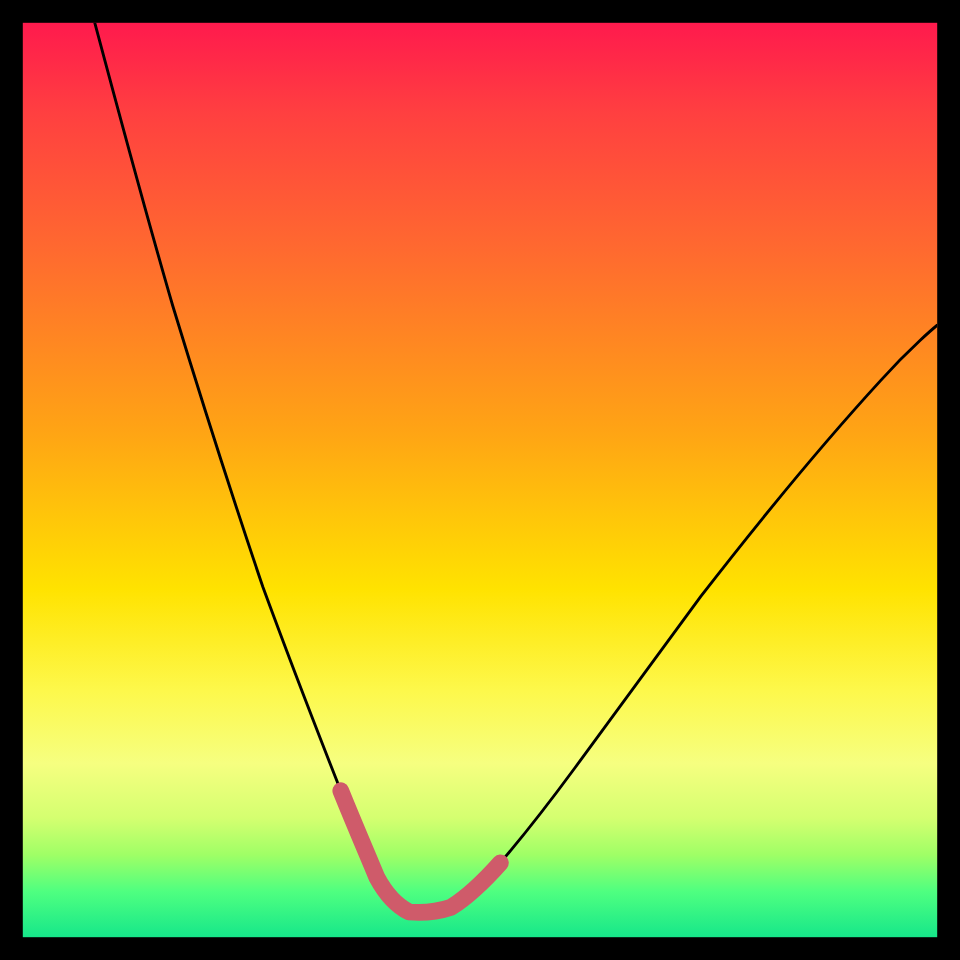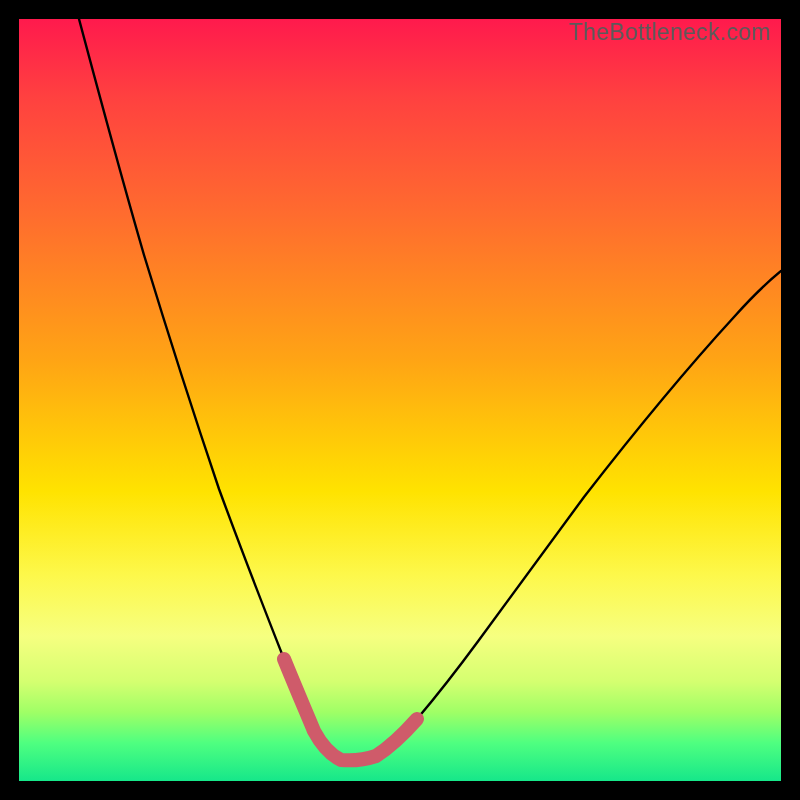--- a/index.html
+++ b/index.html
@@ -50,21 +50,20 @@
     top: 0;
     width: 762px;
     height: 762px;
     overflow: visible;
   }
 </style>
 </head>
 <body>
 
 <div class="frame">
-  <div class="watermark">TheBottleneck.com</div>
 
   <svg viewBox="0 0 762 762">
     <path d="M 60 0
              C 60 0, 100 150, 125 236
              C 150 318, 175 396, 200 470
              C 225 538, 250 602, 265 640
              C 278 672, 288 695, 295 712
              C 303 727, 312 736, 322 741
              C 333 742, 345 741, 357 737
              C 368 730, 382 718, 398 700

